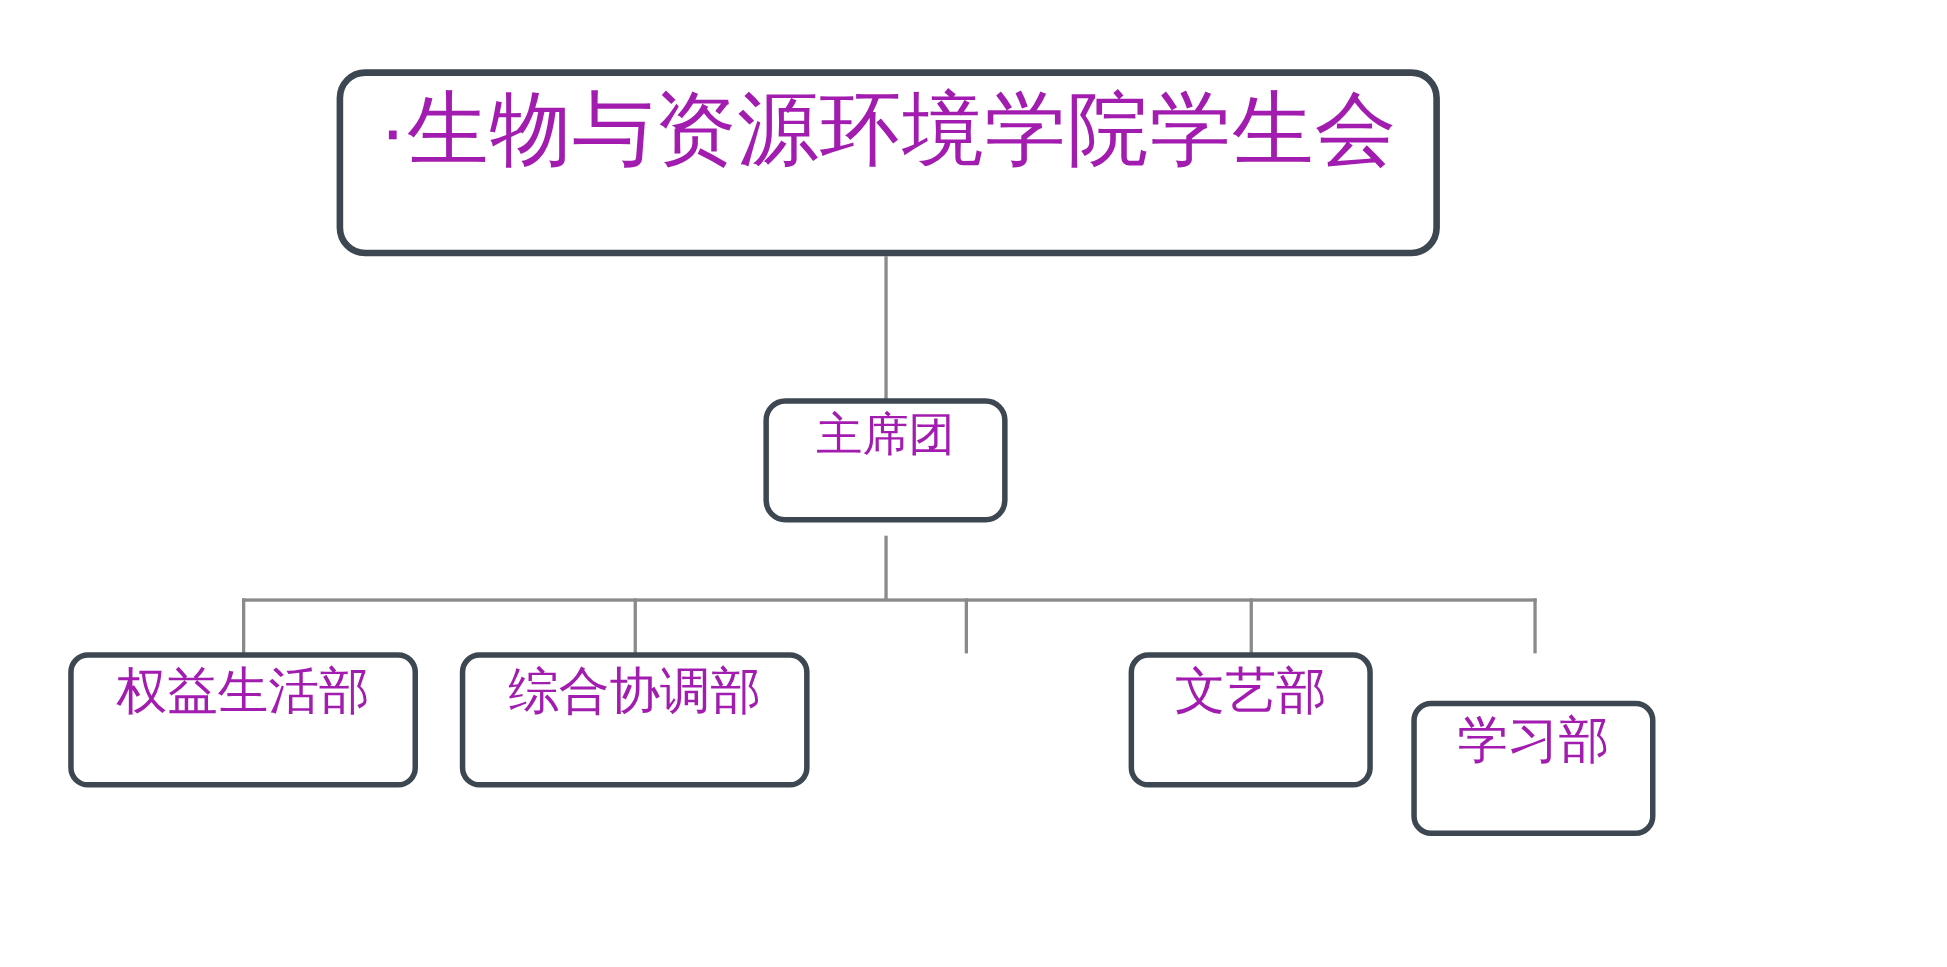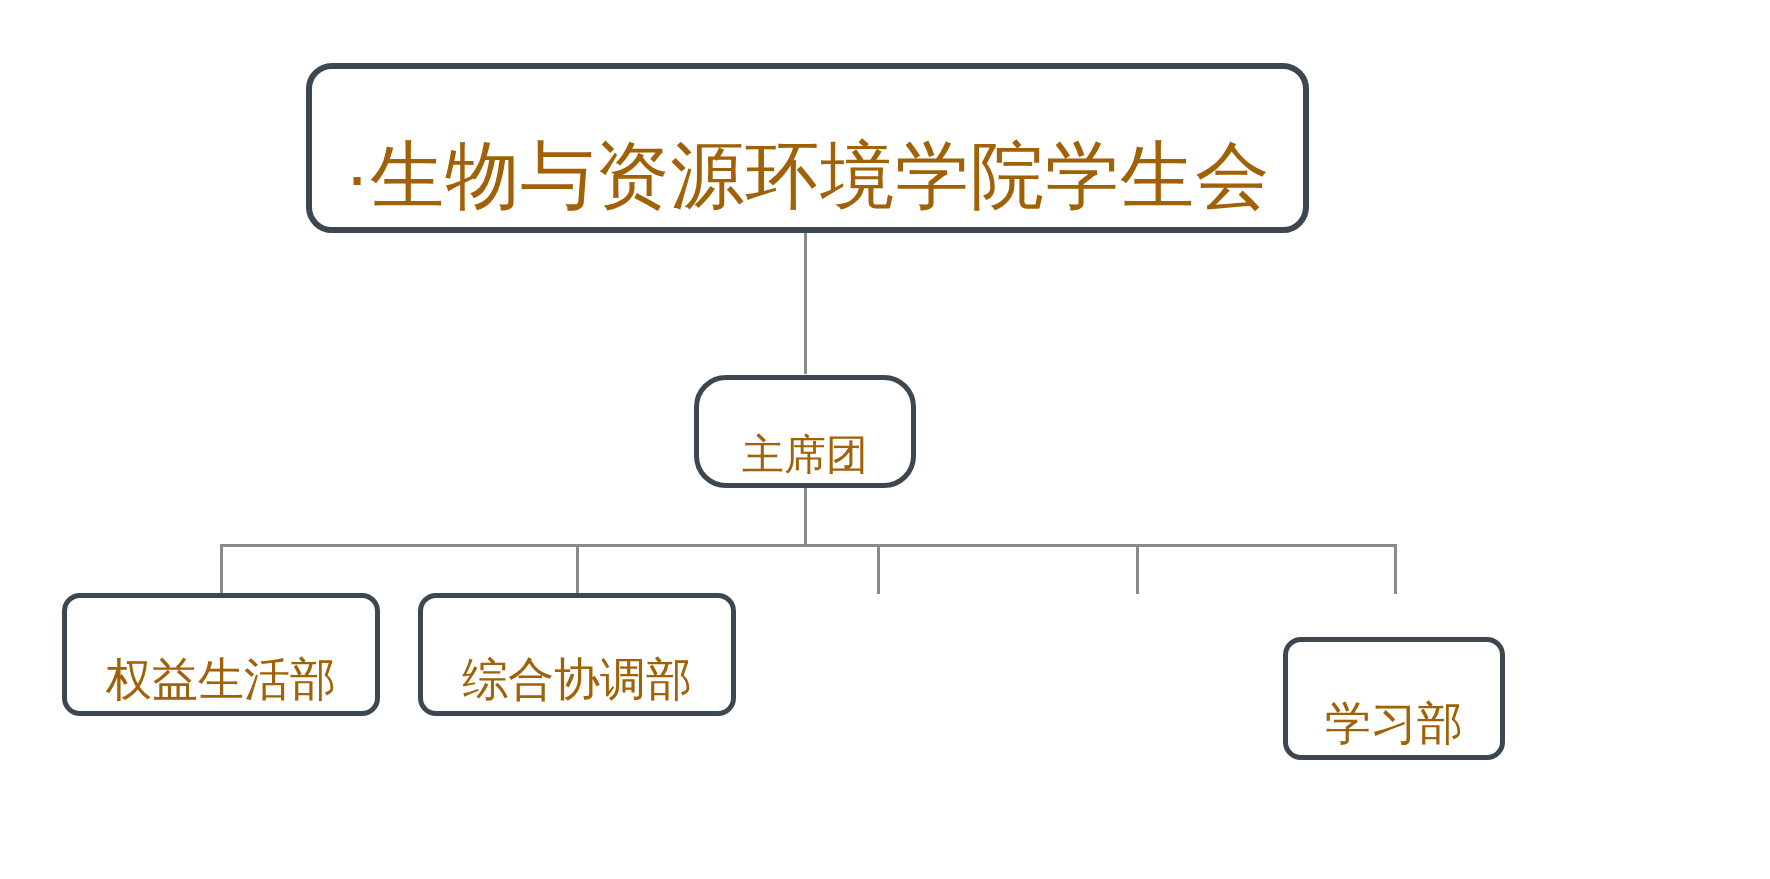--- a/index.html
+++ b/index.html
@@ -18,48 +18,48 @@
     height: 879px;
     background: #ffffff;
     overflow: hidden;
   }
 
   
   .node {
     position: absolute;
     box-sizing: border-box;
     display: flex;
-    align-items: flex-end;
+    align-items: flex-start;
     justify-content: center;
     background: #ffffff;
     border-style: solid;
     border-color: #3d4752;
-    color: #a16207;
+    color: #a21caf;
     white-space: nowrap;
     z-index: 3;
   }
 
   .node-root {
     left: 306px;
     top: 63px;
     width: 1003px;
     height: 170px;
     border-width: 6px;
     border-radius: 26px;
     font-size: 74px;
     letter-spacing: 1px;
   }
 
   .node-mid {
     left: 694px;
-    top: 375px;
+    top: 362px;
     width: 222px;
     height: 113px;
     border-width: 5px;
-    border-radius: 32px;
+    border-radius: 20px;
     font-size: 42px;
   }
 
   .node-leaf {
     top: 593px;
     height: 123px;
     border-width: 5px;
     border-radius: 18px;
     font-size: 46px;
   }
@@ -131,18 +131,21 @@
 
   <div class="node node-leaf leaf-0">
     <span>权益生活部</span>
   </div>
 
   <div class="node node-leaf leaf-1">
     <span>综合协调部</span>
   </div>
 
 
+  <div class="node node-leaf leaf-3">
+    <span>文艺部</span>
+  </div>
 
   <div class="node node-leaf leaf-4">
     <span>学习部</span>
   </div>
 
 </div>
 
 </body></html>

